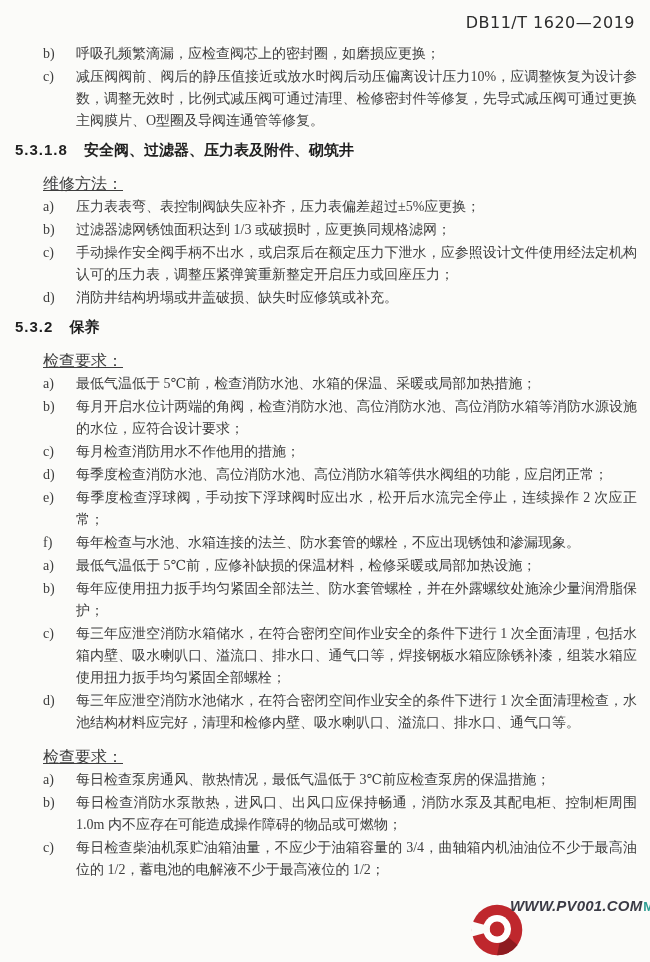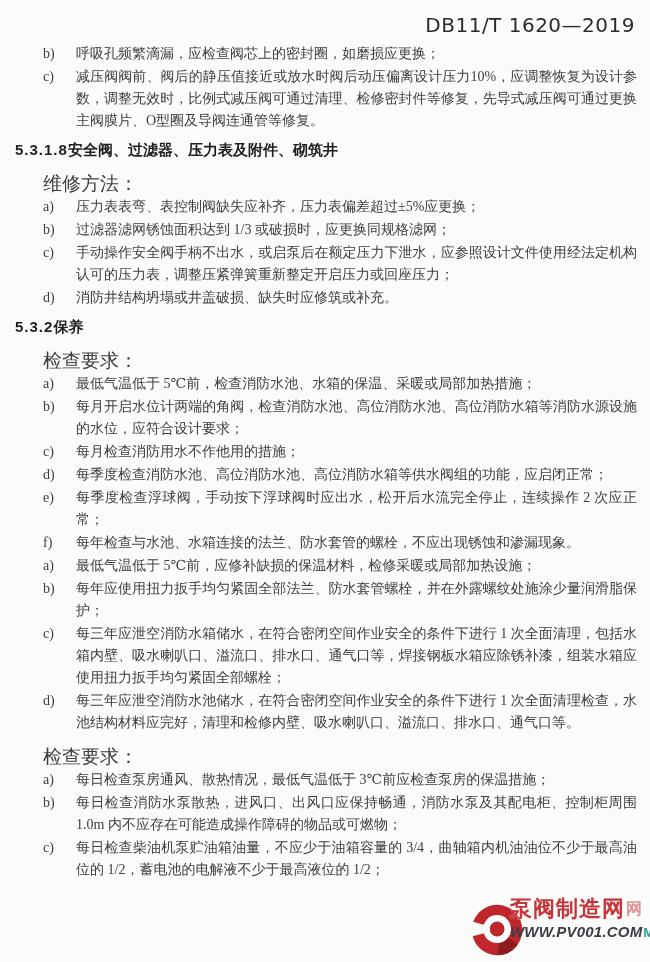--- a/index.html
+++ b/index.html
@@ -8,33 +8,33 @@
   body {
     position:relative;
     background:#fbfbf9;
     font-family:"Liberation Serif","DejaVu Serif",serif;
     color:#3d3d3d;
     overflow:hidden;
   }
   .page-header {
     position:absolute; top:13px; right:15px;
     font-family:"DejaVu Sans","Liberation Sans",sans-serif;
-    font-size:20px; color:#2b2b2b; letter-spacing:.5px;
+    font-size:16px; color:#2b2b2b; letter-spacing:.5px;
   }
   .doc { position:absolute; top:42px; left:15px; right:13px; }
   .item { display:flex; margin:1px 0 1px 28px; }
   .item .lbl { flex:0 0 33px; font-size:14px; line-height:22px; }
   .item .txt { flex:1; font-size:14px; line-height:22px; text-align:justify; }
-  .sub { margin:12px 0 1px 28px; font-size:19px; line-height:22px; }
+  .sub { margin:12px 0 1px 28px; font-size:16px; line-height:22px;text-decoration:underline; }
   .h {
     margin:6px 0 5px; font-weight:bold; color:#1f1f1f;
     font-size:15px; line-height:23px;
     font-family:"Liberation Sans","DejaVu Sans",sans-serif;
   }
-  .h .num { margin-right:0; letter-spacing:1px; }
+  .h .num { margin-right:16px; letter-spacing:1px; }
   
   .logo { position:absolute; right:2px; bottom:2px; width:178px; height:64px; z-index:5; }
   .logo-icon { position:absolute; left:0; top:6px; width:56px; height:56px; }
   .logo-txt { position:absolute; left:40px; top:0; width:138px; }
   .logo-name {
     font-family:"Liberation Sans","DejaVu Sans",sans-serif;
     font-weight:bold; font-size:22px; line-height:26px;
     color:#c5353a; letter-spacing:1px; white-space:nowrap;
     text-shadow:0 0 1px #fff;
   }
@@ -142,16 +142,15 @@
 
 <div class="logo">
   <svg class="logo-icon" viewBox="0 0 60 60">
     <circle cx="29" cy="30" r="27" fill="#bf272d"></circle>
     <path d="M29 57 A27 27 0 0 0 51 46 L34 32 Z" fill="#8e1b20"></path>
     <circle cx="29" cy="29" r="15" fill="#ffffff"></circle>
     <circle cx="29" cy="29" r="8" fill="#bf272d"></circle>
     <path d="M2 21 L21 26 L21 32 L2 37 Z" fill="#fbfbf9"></path>
   </svg>
   <div class="logo-txt">
-    <div class="logo-name"><span>泵阀制造网</span><span class="ghost-net">网</span></div>
     <div class="logo-url"><span>WWW.PV001.COM</span><span class="ghost-m">M</span></div>
   </div>
 </div>
 
 </body></html>

